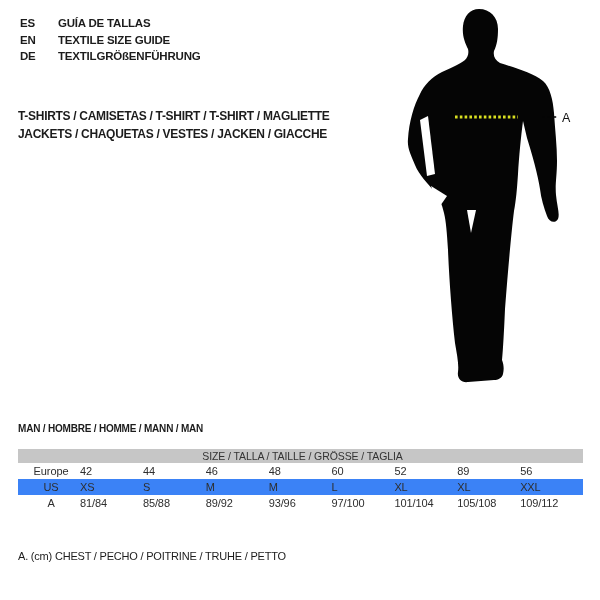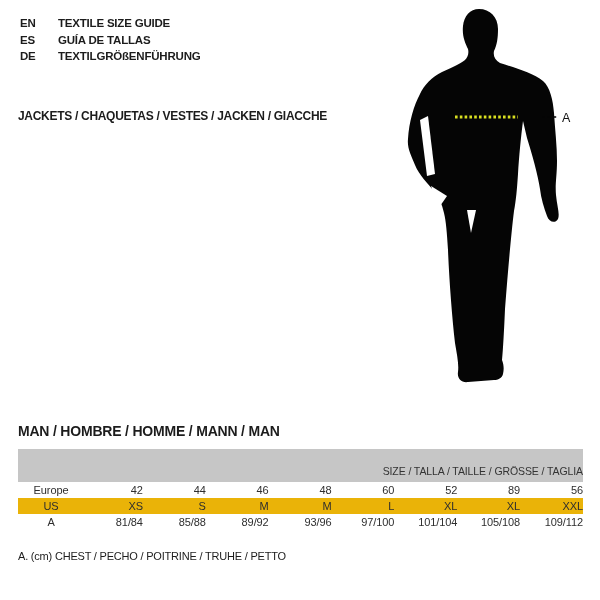--- a/index.html
+++ b/index.html
@@ -9,55 +9,56 @@
   }
   
   .lang-block{position:absolute;left:20px;top:15px;}
   .lang-row{height:16.6px;line-height:16.6px;font-size:11.5px;font-weight:bold;letter-spacing:-0.2px;white-space:nowrap;}
   .lang-code{display:inline-block;width:38px;}
   
   .categories{position:absolute;left:18px;top:108px;font-size:12px;font-weight:bold;line-height:17.6px;letter-spacing:-0.3px;white-space:nowrap;}
   
   .figure-svg{position:absolute;left:405px;top:8px;}
   
-  .section-title{position:absolute;left:18px;top:423px;font-size:14px;font-weight:bold;letter-spacing:-0.2px;}
+  .section-title{position:absolute;left:18px;top:423px;font-size:10px;font-weight:bold;letter-spacing:-0.2px;}
   
   .size-table{
     position:absolute;left:18px;top:449px;width:565px;
     border-collapse:collapse;table-layout:fixed;
     font-size:11px;color:#2e2e2e;letter-spacing:-0.1px;
   }
   .size-table th{
-    background:#c6c6c6;font-weight:normal;text-align:right;
-    padding:11px 0 0 4px;height:22px;font-size:10.5px;color:#333333;
+    background:#c6c6c6;font-weight:normal;text-align:center;
+    padding:0 0 0 4px;height:14px;font-size:10.5px;color:#333333;
   }
-  .size-table td{height:16px;text-align:right;padding:0;}
+  .size-table td{height:16px;text-align:left;padding:0;}
   .size-table td.lbl{text-align:center;padding-left:4px;}
-  .size-table tr.shaded td{background:#eab308;}
+  .size-table tr.shaded td{background:#3b82f6;}
   
   .footnote{position:absolute;left:18px;top:550px;font-size:11px;font-weight:normal;letter-spacing:-0.2px;white-space:nowrap;}
 </style>
 </head>
 <body>
 
 <div class="page">
 
   <div class="lang-block">
     <div class="lang-row">
-      <span class="lang-code">EN</span><span class="lang-label">TEXTILE SIZE GUIDE</span>
+      <span class="lang-code">ES</span><span class="lang-label">GUÍA DE TALLAS</span>
     </div>
     <div class="lang-row">
-      <span class="lang-code">ES</span><span class="lang-label">GUÍA DE TALLAS</span>
+      <span class="lang-code">EN</span><span class="lang-label">TEXTILE SIZE GUIDE</span>
     </div>
     <div class="lang-row">
       <span class="lang-code">DE</span><span class="lang-label">TEXTILGRÖßENFÜHRUNG</span>
     </div>
   </div>
 
   <div class="categories">
+    <div>T-SHIRTS / CAMISETAS / T-SHIRT / T-SHIRT / MAGLIETTE</div>
     <div>JACKETS / CHAQUETAS / VESTES / JACKEN / GIACCHE</div>
   </div>
 
   <svg class="figure-svg" width="170" height="390" viewBox="0 0 170 390" xmlns="http://www.w3.org/2000/svg">
     <path d="M 74 1
              C 85 1 93 9 93 21
              C 93 30 92 37 89 43
              C 88 48 90 52 95 55
              C 110 60 128 65 138 73
              C 145 79 148 92 149 105

